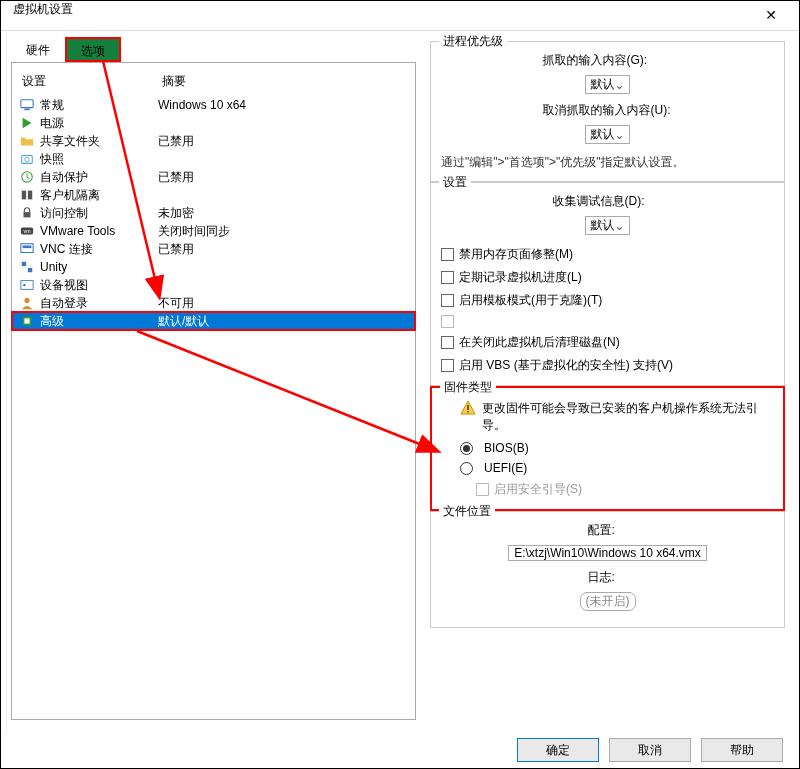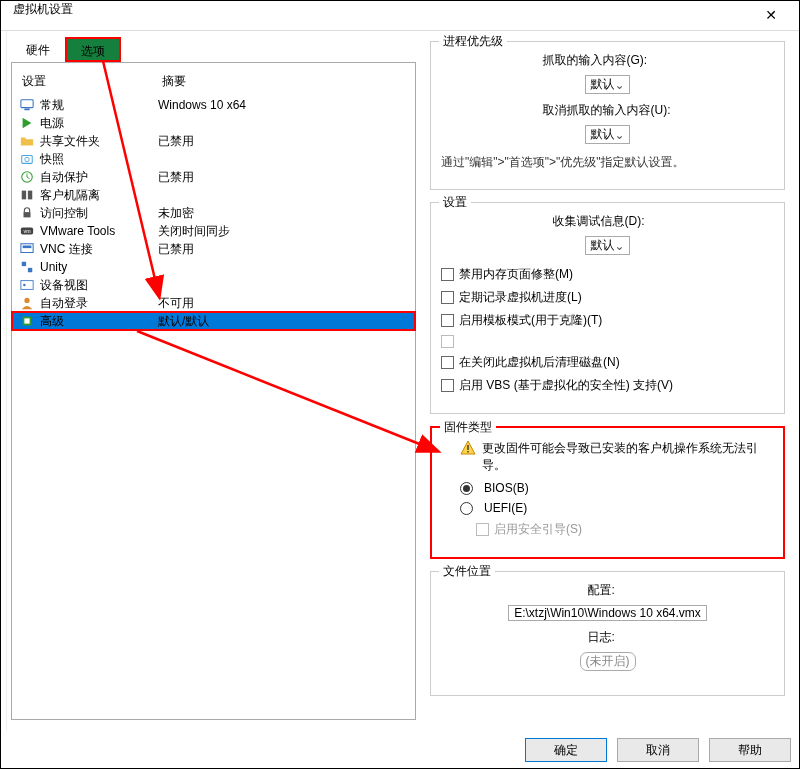--- a/index.html
+++ b/index.html
@@ -14,29 +14,29 @@
 .left-panel { width: 405px; }
 .tabs { display: flex; border-bottom: 1px solid transparent; height: 26px; }
 .tab { padding: 4px 14px; border: 1px solid transparent; cursor: default; }
 .tab.active { border: 1px solid #aaa; border-bottom: 1px solid #fff; background: #15803d; position: relative; z-index: 2; }
 .tab-highlight { border: 2px solid #ff0000 !important; }
 .settings-list { border: 1px solid #aaa; height: 658px; padding: 8px 0; margin-top: -1px; background: #fff; position: relative; }
 .list-header { display: flex; padding: 2px 10px 6px 10px; font-weight: normal; }
 .col-setting { width: 140px; }
 .col-summary { flex: 1; }
 .list-row { display: flex; align-items: center; padding: 1px 6px; height: 18px; }
-.list-row.selected { background: #0078d7; color: #000000; }
+.list-row.selected { background: #0078d7; color: #ffffff; }
 .row-highlight { outline: 2px solid #ff0000; outline-offset: -1px; }
 .row-icon { width: 18px; height: 16px; display: flex; align-items: center; justify-content: center; margin-right: 4px; }
 .row-label { width: 118px; }
 .row-summary { flex: 1; }
 .icon-svg { width: 14px; height: 14px; }
 
 .right-panel { flex: 1; padding: 4px 4px 0 6px; }
-.groupbox { border: 1px solid #ccc; margin-bottom: 12px; padding: 10px 10px 16px 10px; position: relative; }
+.groupbox { border: 1px solid #ccc; padding: 10px 10px 8px 10px; position: relative; }
 .groupbox-title { position: absolute; top: -9px; left: 8px; background: #fff; padding: 0 4px; }
 .group-highlight { border: 2px solid #ff0000; }
 .form-row { display: flex; align-items: center; margin-bottom: 8px; gap: 6px; flex-direction: column; }
 .form-label { width: 130px; }
 .form-label-sm { width: 110px; }
 .select { flex: 1; height: 22px; border: 1px solid #aaa; background: #fff; padding: 0 4px; display: flex; align-items: center; justify-content: space-between; }
 .select::after { content: "⌄"; font-size: 12px; color: #555; }
 .hint-text { font-size: 12px; color: #333; padding: 2px 0 2px 0; }
 .checkbox-row { display: flex; align-items: center; padding: 3px 0; gap: 5px; }
 .checkbox { width: 13px; height: 13px; border: 1px solid #666; background: #fff; flex-shrink: 0; }
@@ -45,21 +45,21 @@
 .radio-row { display: flex; align-items: center; padding: 3px 0 3px 18px; gap: 11px; }
 .radio { width: 13px; height: 13px; border: 1px solid #333; border-radius: 50%; background: #fff; display: flex; align-items: center; justify-content: center; flex-shrink: 0; }
 .radio.checked .radio-dot { width: 7px; height: 7px; background: #333; border-radius: 50%; }
 .warning-row { display: flex; gap: 6px; padding: 2px 0 4px 18px; }
 .warn-icon { width: 16px; height: 16px; flex-shrink: 0; }
 .indent-checkbox { padding-left: 34px; }
 .text-input { flex: 1; height: 22px; border: 1px solid #aaa; padding: 0 5px; display: flex; align-items: center; background: #fff; }
 .text-input.disabled { color: #888; border-radius: 7px; }
 .label-colon { width: 40px; }
 
-.button-bar { position: absolute; bottom: 6px; right: 8px; display: flex; gap: 10px; }
+.button-bar { position: absolute; bottom: 6px; right: 16px; display: flex; gap: 10px; }
 .btn { min-width: 82px; height: 24px; border: 1px solid #aaa; background: #e9e9e9; display: flex; align-items: center; justify-content: center; cursor: default; }
 .btn.primary { border: 1.5px solid #0078d7; }
 
 .arrow-svg { position: absolute; pointer-events: none; z-index: 50; }
 </style>
 </head>
 <body>
 
 <div class="window">
 

